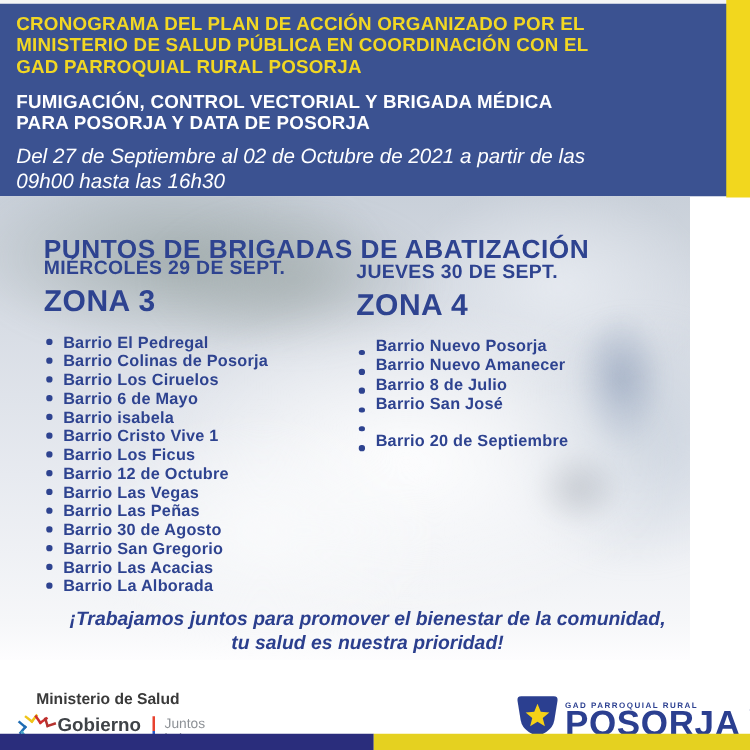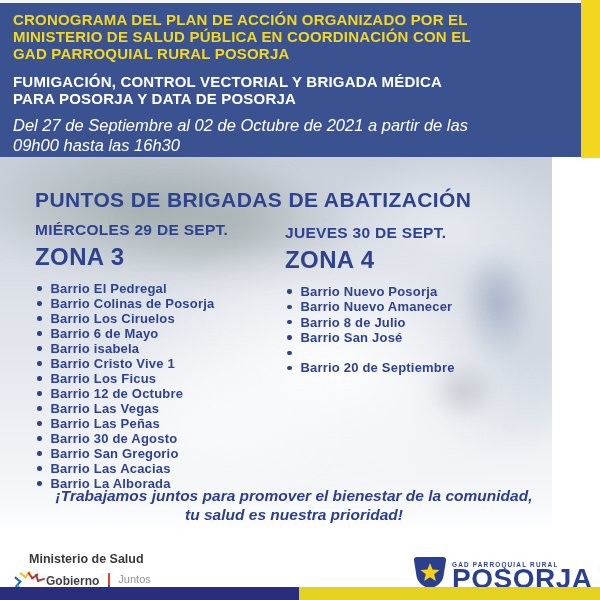--- a/index.html
+++ b/index.html
@@ -35,50 +35,50 @@
              background:radial-gradient(ellipse,rgba(68,94,140,.32),rgba(68,94,140,0) 70%);}
   .ph-wheel{left:425px;top:202px;width:72px;height:62px;filter:blur(6px);
             background:radial-gradient(ellipse,rgba(58,68,84,.28),rgba(58,68,84,0) 70%);}
   .ph-smoke1{left:105px;top:85px;width:440px;height:255px;filter:blur(12px);
              background:radial-gradient(ellipse,rgba(255,255,255,.95),rgba(255,255,255,0) 70%);}
   .ph-smoke2{left:55px;top:175px;width:310px;height:185px;filter:blur(12px);
              background:radial-gradient(ellipse,rgba(250,251,252,.88),rgba(250,251,252,0) 70%);}
 
   .main-heading{position:absolute;left:35px;top:17px;z-index:2;color:#2e4390;
                 font-size:21px;font-weight:bold;letter-spacing:.4px;}
-  .col{position:absolute;z-index:2;color:#2e4390;margin-top:15px;}
+  .col{position:absolute;z-index:2;color:#2e4390;}
   .col-left{left:35px;top:49px;}
   .col-right{left:285px;top:52px;}
   .day-label{font-size:15.5px;font-weight:bold;letter-spacing:.3px;}
   .zone-label{margin-top:4px;font-size:24px;font-weight:bold;letter-spacing:.4px;}
   ul.barrio-list{list-style:none;margin:10px 0 0 2px;padding:0;}
   ul.barrio-list li{display:flex;align-items:center;font-size:13px;font-weight:bold;
                     line-height:15px;height:15px;letter-spacing:.2px;}
-  .col-right ul.barrio-list li{line-height:15.3px;height:15.3px;}
+  .col-right ul.barrio-list li{line-height:15.3px;height:15.3px;align-items:flex-end;}
   .dot{width:4.5px;height:4.5px;border-radius:50%;background:#2e4390;margin-right:9px;flex:none;}
 
   .banner{position:absolute;left:0;top:329px;width:588px;z-index:2;text-align:center;
           color:#2b3f8e;font-style:italic;font-weight:bold;font-size:15.5px;
           line-height:19px;white-space:pre-line;}
 
   
   .footer{position:absolute;top:548px;left:0;width:600px;height:59px;background:#fff;}
   .ministry-label{position:absolute;left:29px;top:4px;font-size:12.5px;font-weight:bold;color:#3a3a3a;}
   .gob-logo{position:absolute;left:12px;top:21px;display:flex;align-items:center;}
   .chevrons{position:relative;width:32px;height:32px;}
   .chev{position:absolute;width:6px;height:6px;border-style:solid;border-width:0 0 2.6px 2.6px;}
   .c1{border-color:#f0c419;left:9px;top:0;transform:rotate(-52deg);}
   .c2{border-color:#cf2e2e;left:17px;top:1px;transform:rotate(-35deg);}
   .c3{border-color:#b5332f;left:24px;top:4px;transform:rotate(-18deg);}
   .c4{border-color:#1f6cb4;left:0;top:9px;transform:rotate(-140deg);}
   .c5{border-color:#49a6c8;left:1px;top:17px;transform:rotate(-125deg);}
   .c6{border-color:#6aaa3a;left:6px;top:24px;transform:rotate(140deg);}
   .c7{border-color:#e87722;left:15px;top:26px;transform:rotate(168deg);}
   .gob-text{margin-left:2px;}
-  .gob-name{font-size:12px;font-weight:bold;color:#3f4347;line-height:14px;}
+  .gob-name{font-size:15px;font-weight:bold;color:#3f4347;line-height:14px;}
   .gob-subname{font-size:8px;font-weight:bold;color:#3f4347;line-height:9px;}
   .gob-divider{width:2px;height:24px;margin:0 8px 0 9px;
                background:linear-gradient(180deg,#e8422f 0 50%,#2757c9 50% 100%);}
   .gob-slogan{font-size:11px;color:#8d9196;line-height:12.5px;}
 
   .posorja-logo{position:absolute;left:412px;top:7px;display:flex;align-items:center;}
   .posorja-shield{width:36px;height:45px;flex:none;}
   .posorja-text{margin-left:4px;color:#2b3f90;}
   .posorja-top{font-size:6.4px;font-weight:bold;letter-spacing:1.2px;}
   .posorja-name{font-size:28px;font-weight:bold;letter-spacing:.5px;line-height:21px;}

